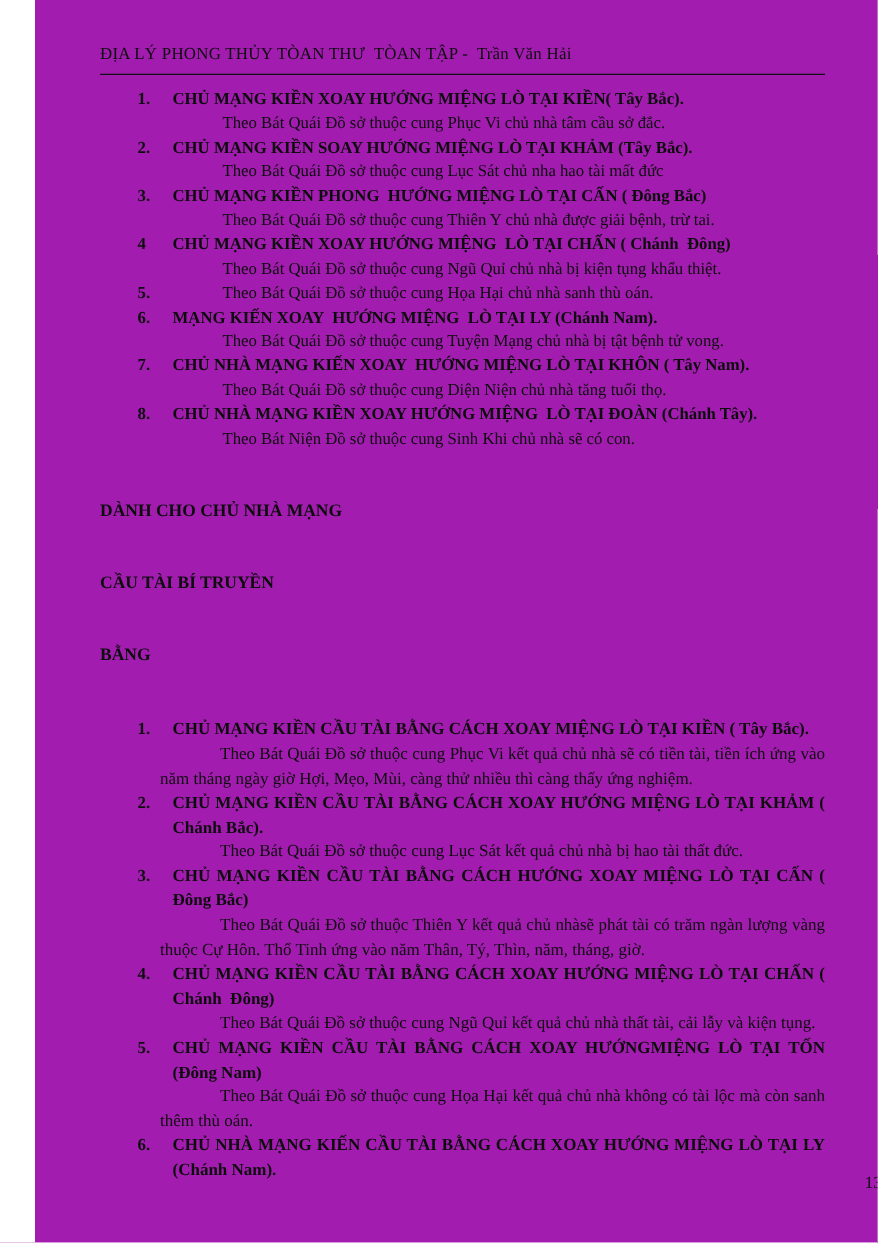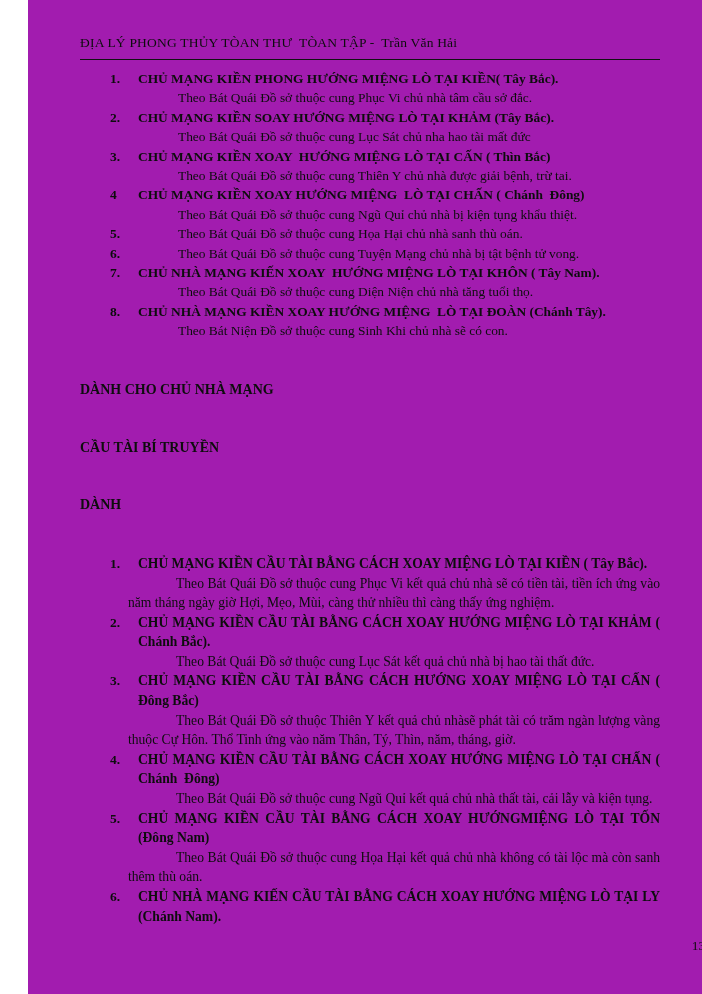--- a/index.html
+++ b/index.html
@@ -84,69 +84,70 @@
 <div class="page">
 
   <div class="header-title">ĐỊA LÝ PHONG THỦY TÒAN THƯ  TÒAN TẬP -  Trần Văn Hải</div>
 
   <hr class="header-rule">
 
   <ol class="rlist list1">
 
       <li class="item">
         <span class="item-num">1.</span>
-        <div class="item-head">CHỦ MẠNG KIỀN PHONG HƯỚNG MIỆNG LÒ TẠI KIỀN( Tây Bắc).</div>
+        <div class="item-head">CHỦ MẠNG KIỀN XOAY HƯỚNG MIỆNG LÒ TẠI KIỀN( Tây Bắc).</div>
         <div class="item-body">Theo Bát Quái Đồ sở thuộc cung Phục Vi chủ nhà tâm cầu sở đắc.</div>
       </li>
 
       <li class="item">
         <span class="item-num">2.</span>
         <div class="item-head">CHỦ MẠNG KIỀN SOAY HƯỚNG MIỆNG LÒ TẠI KHẢM (Tây Bắc).</div>
         <div class="item-body">Theo Bát Quái Đồ sở thuộc cung Lục Sát chủ nha hao tài mất đức</div>
       </li>
 
       <li class="item">
         <span class="item-num">3.</span>
-        <div class="item-head">CHỦ MẠNG KIỀN XOAY  HƯỚNG MIỆNG LÒ TẠI CẤN ( Thìn Bắc)</div>
+        <div class="item-head">CHỦ MẠNG KIỀN PHONG  HƯỚNG MIỆNG LÒ TẠI CẤN ( Đông Bắc)</div>
         <div class="item-body">Theo Bát Quái Đồ sở thuộc cung Thiên Y chủ nhà được giải bệnh, trừ tai.</div>
       </li>
 
       <li class="item">
         <span class="item-num">4</span>
         <div class="item-head">CHỦ MẠNG KIỀN XOAY HƯỚNG MIỆNG  LÒ TẠI CHẤN ( Chánh  Đông)</div>
         <div class="item-body">Theo Bát Quái Đồ sở thuộc cung Ngũ Quỉ chủ nhà bị kiện tụng khẩu thiệt.</div>
       </li>
 
       <li class="item">
         <span class="item-num">5.</span>
         <div class="item-body">Theo Bát Quái Đồ sở thuộc cung Họa Hại chủ nhà sanh thù oán.</div>
       </li>
 
       <li class="item">
         <span class="item-num">6.</span>
+        <div class="item-head">MẠNG KIẾN XOAY  HƯỚNG MIỆNG  LÒ TẠI LY (Chánh Nam).</div>
         <div class="item-body">Theo Bát Quái Đồ sở thuộc cung Tuyện Mạng chủ nhà bị tật bệnh tử vong.</div>
       </li>
 
       <li class="item">
         <span class="item-num">7.</span>
         <div class="item-head">CHỦ NHÀ MẠNG KIẾN XOAY  HƯỚNG MIỆNG LÒ TẠI KHÔN ( Tây Nam).</div>
         <div class="item-body">Theo Bát Quái Đồ sở thuộc cung Diện Niện chủ nhà tăng tuổi thọ.</div>
       </li>
 
       <li class="item">
         <span class="item-num">8.</span>
         <div class="item-head">CHỦ NHÀ MẠNG KIỀN XOAY HƯỚNG MIỆNG  LÒ TẠI ĐOÀN (Chánh Tây).</div>
         <div class="item-body">Theo Bát Niện Đồ sở thuộc cung Sinh Khi chủ nhà sẽ có con.</div>
       </li>
     </ol>
 
   <div class="section-heads">
     <div>DÀNH CHO CHỦ NHÀ MẠNG</div>
     <div>CẦU TÀI BÍ TRUYỀN</div>
-    <div>DÀNH</div>
+    <div>BẰNG</div>
   </div>
 
   <ol class="rlist list2">
 
       <li class="item">
         <span class="item-num">1.</span>
         <div class="item-head">CHỦ MẠNG KIỀN CẦU TÀI BẰNG CÁCH XOAY MIỆNG LÒ TẠI KIỀN ( Tây Bắc).</div>
         <div class="item-body">Theo Bát Quái Đồ sở thuộc cung Phục Vi kết quả chủ nhà sẽ có tiền tài, tiền ích ứng vào năm tháng ngày giờ Hợi, Mẹo, Mùi, càng thử nhiều thì càng thấy ứng nghiệm.</div>
       </li>
 

